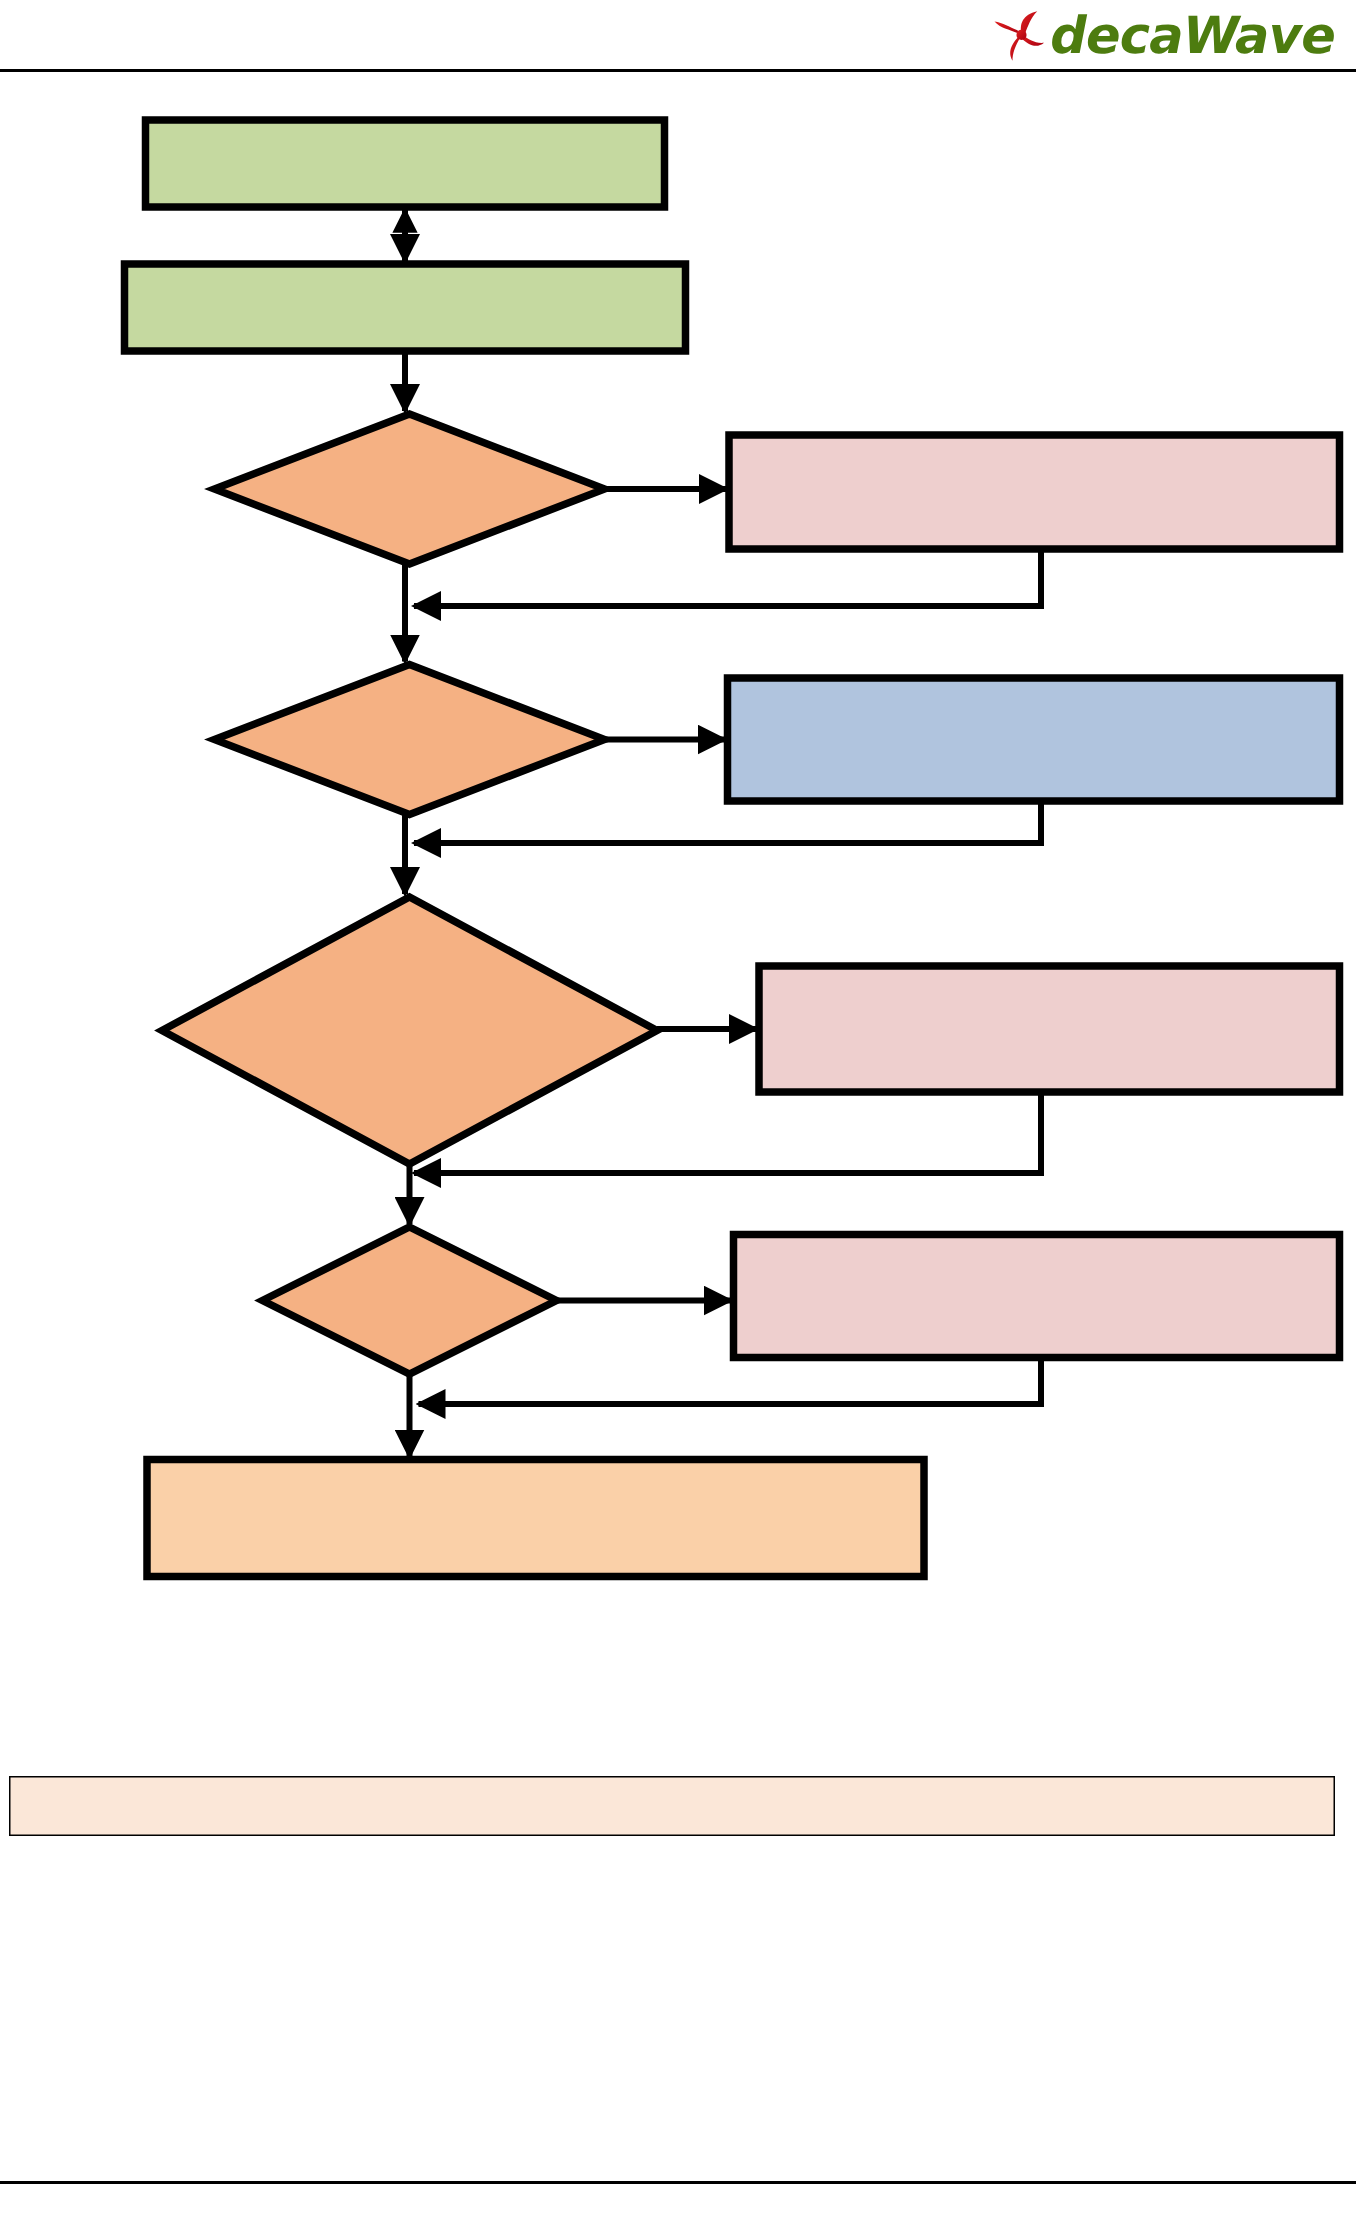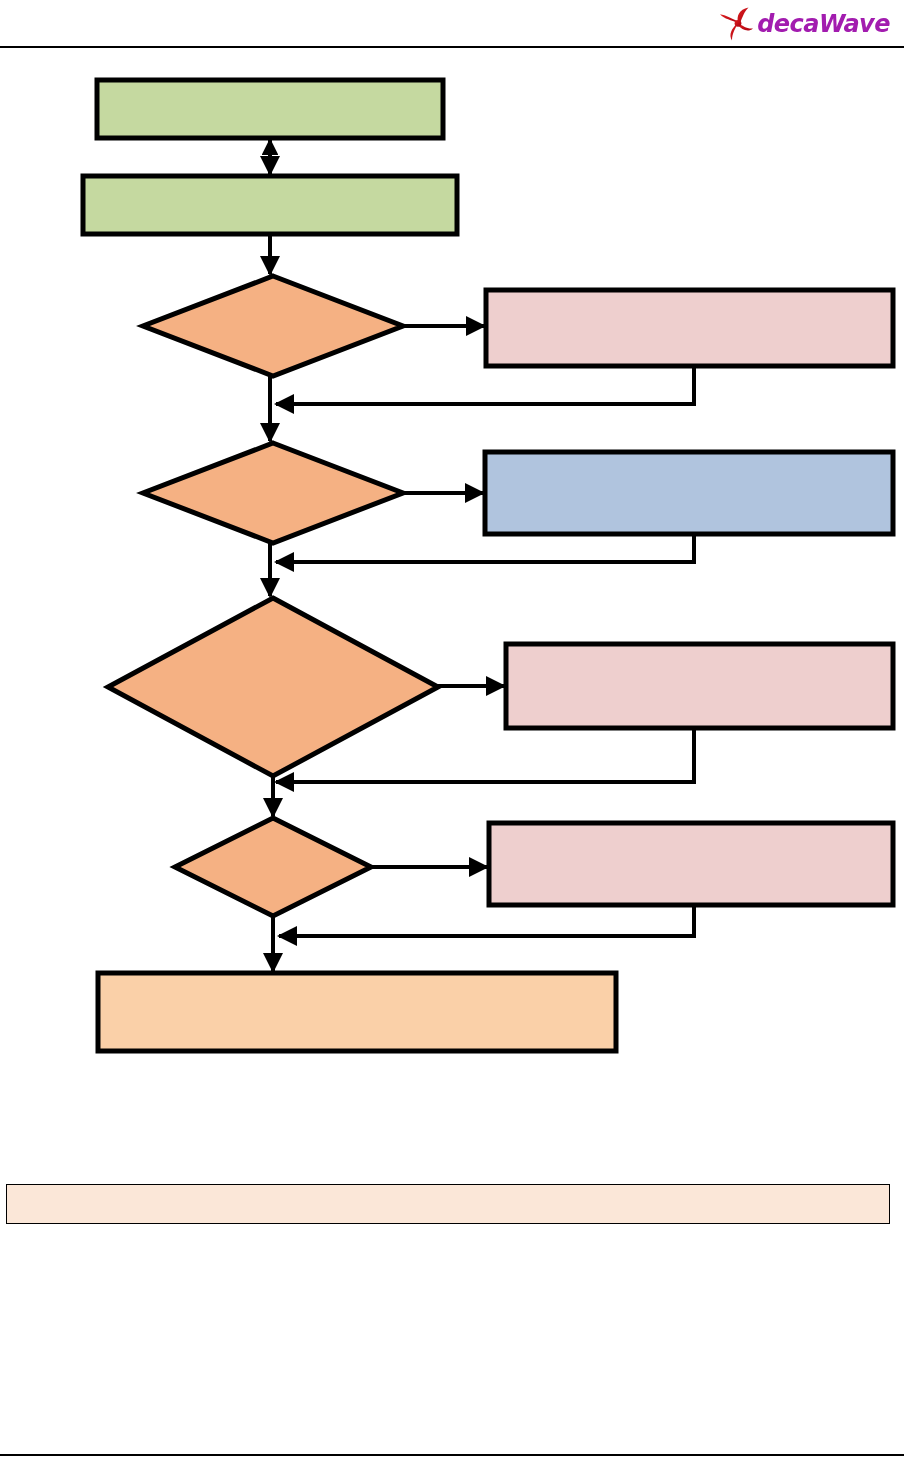--- a/index.html
+++ b/index.html
@@ -13,22 +13,22 @@
   }
   .page{position:absolute;left:0;top:0;width:904px;height:1476px;}
 
   
   .header{position:absolute;left:0;top:0;width:904px;height:48px;}
   .logo{position:absolute;right:14px;top:4px;height:40px;display:flex;align-items:center;gap:2px;}
   .logo-mark{width:38px;height:36px;display:block;}
   .logo-word{
     font-family:"DejaVu Sans", sans-serif;
     font-weight:bold;font-style:italic;
-    font-size:24px;letter-spacing:-0.5px;
-    color:#a21caf;line-height:1;
+    font-size:34px;letter-spacing:-0.5px;
+    color:#4d7c0f;line-height:1;
     white-space:nowrap;
     margin-left:-2px;
   }
   .rule{position:absolute;left:0;width:904px;height:0;border-top:2px solid #000;}
   .rule-top{top:46px;}
   .rule-bottom{top:1454px;}
 
   
   .flow{position:absolute;left:0;top:0;width:904px;height:1120px;}
   .flow svg{display:block;}

